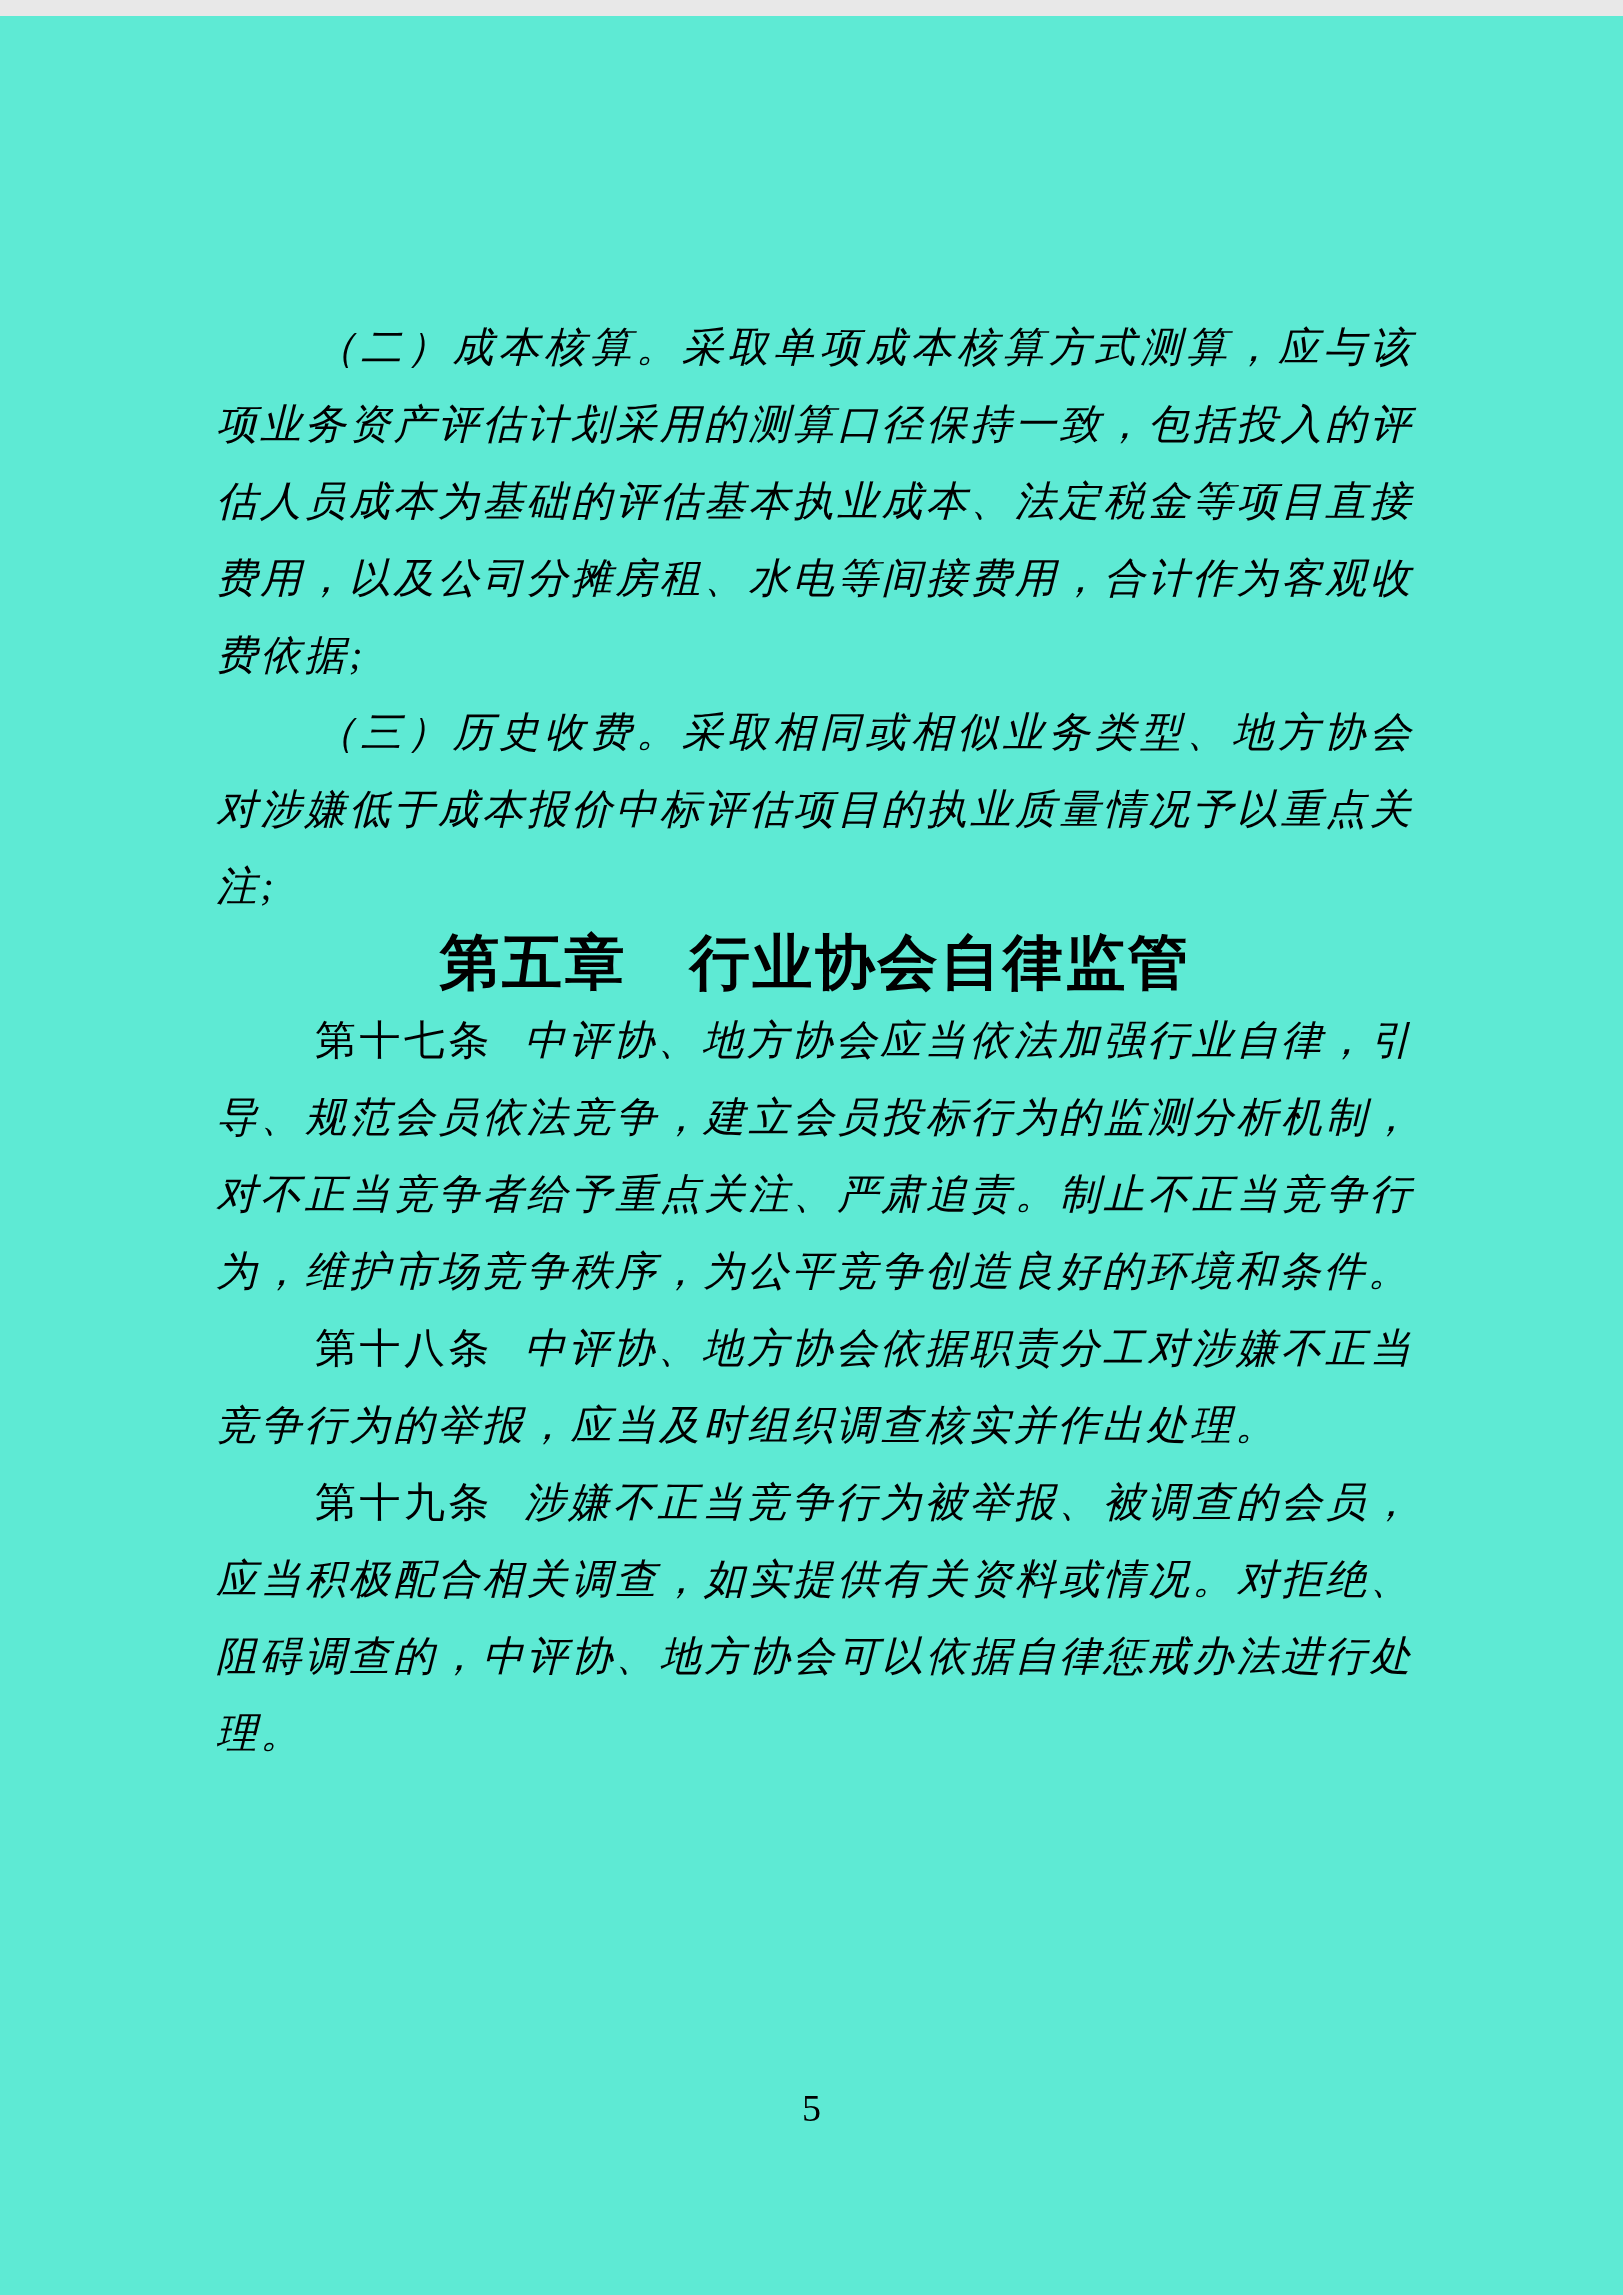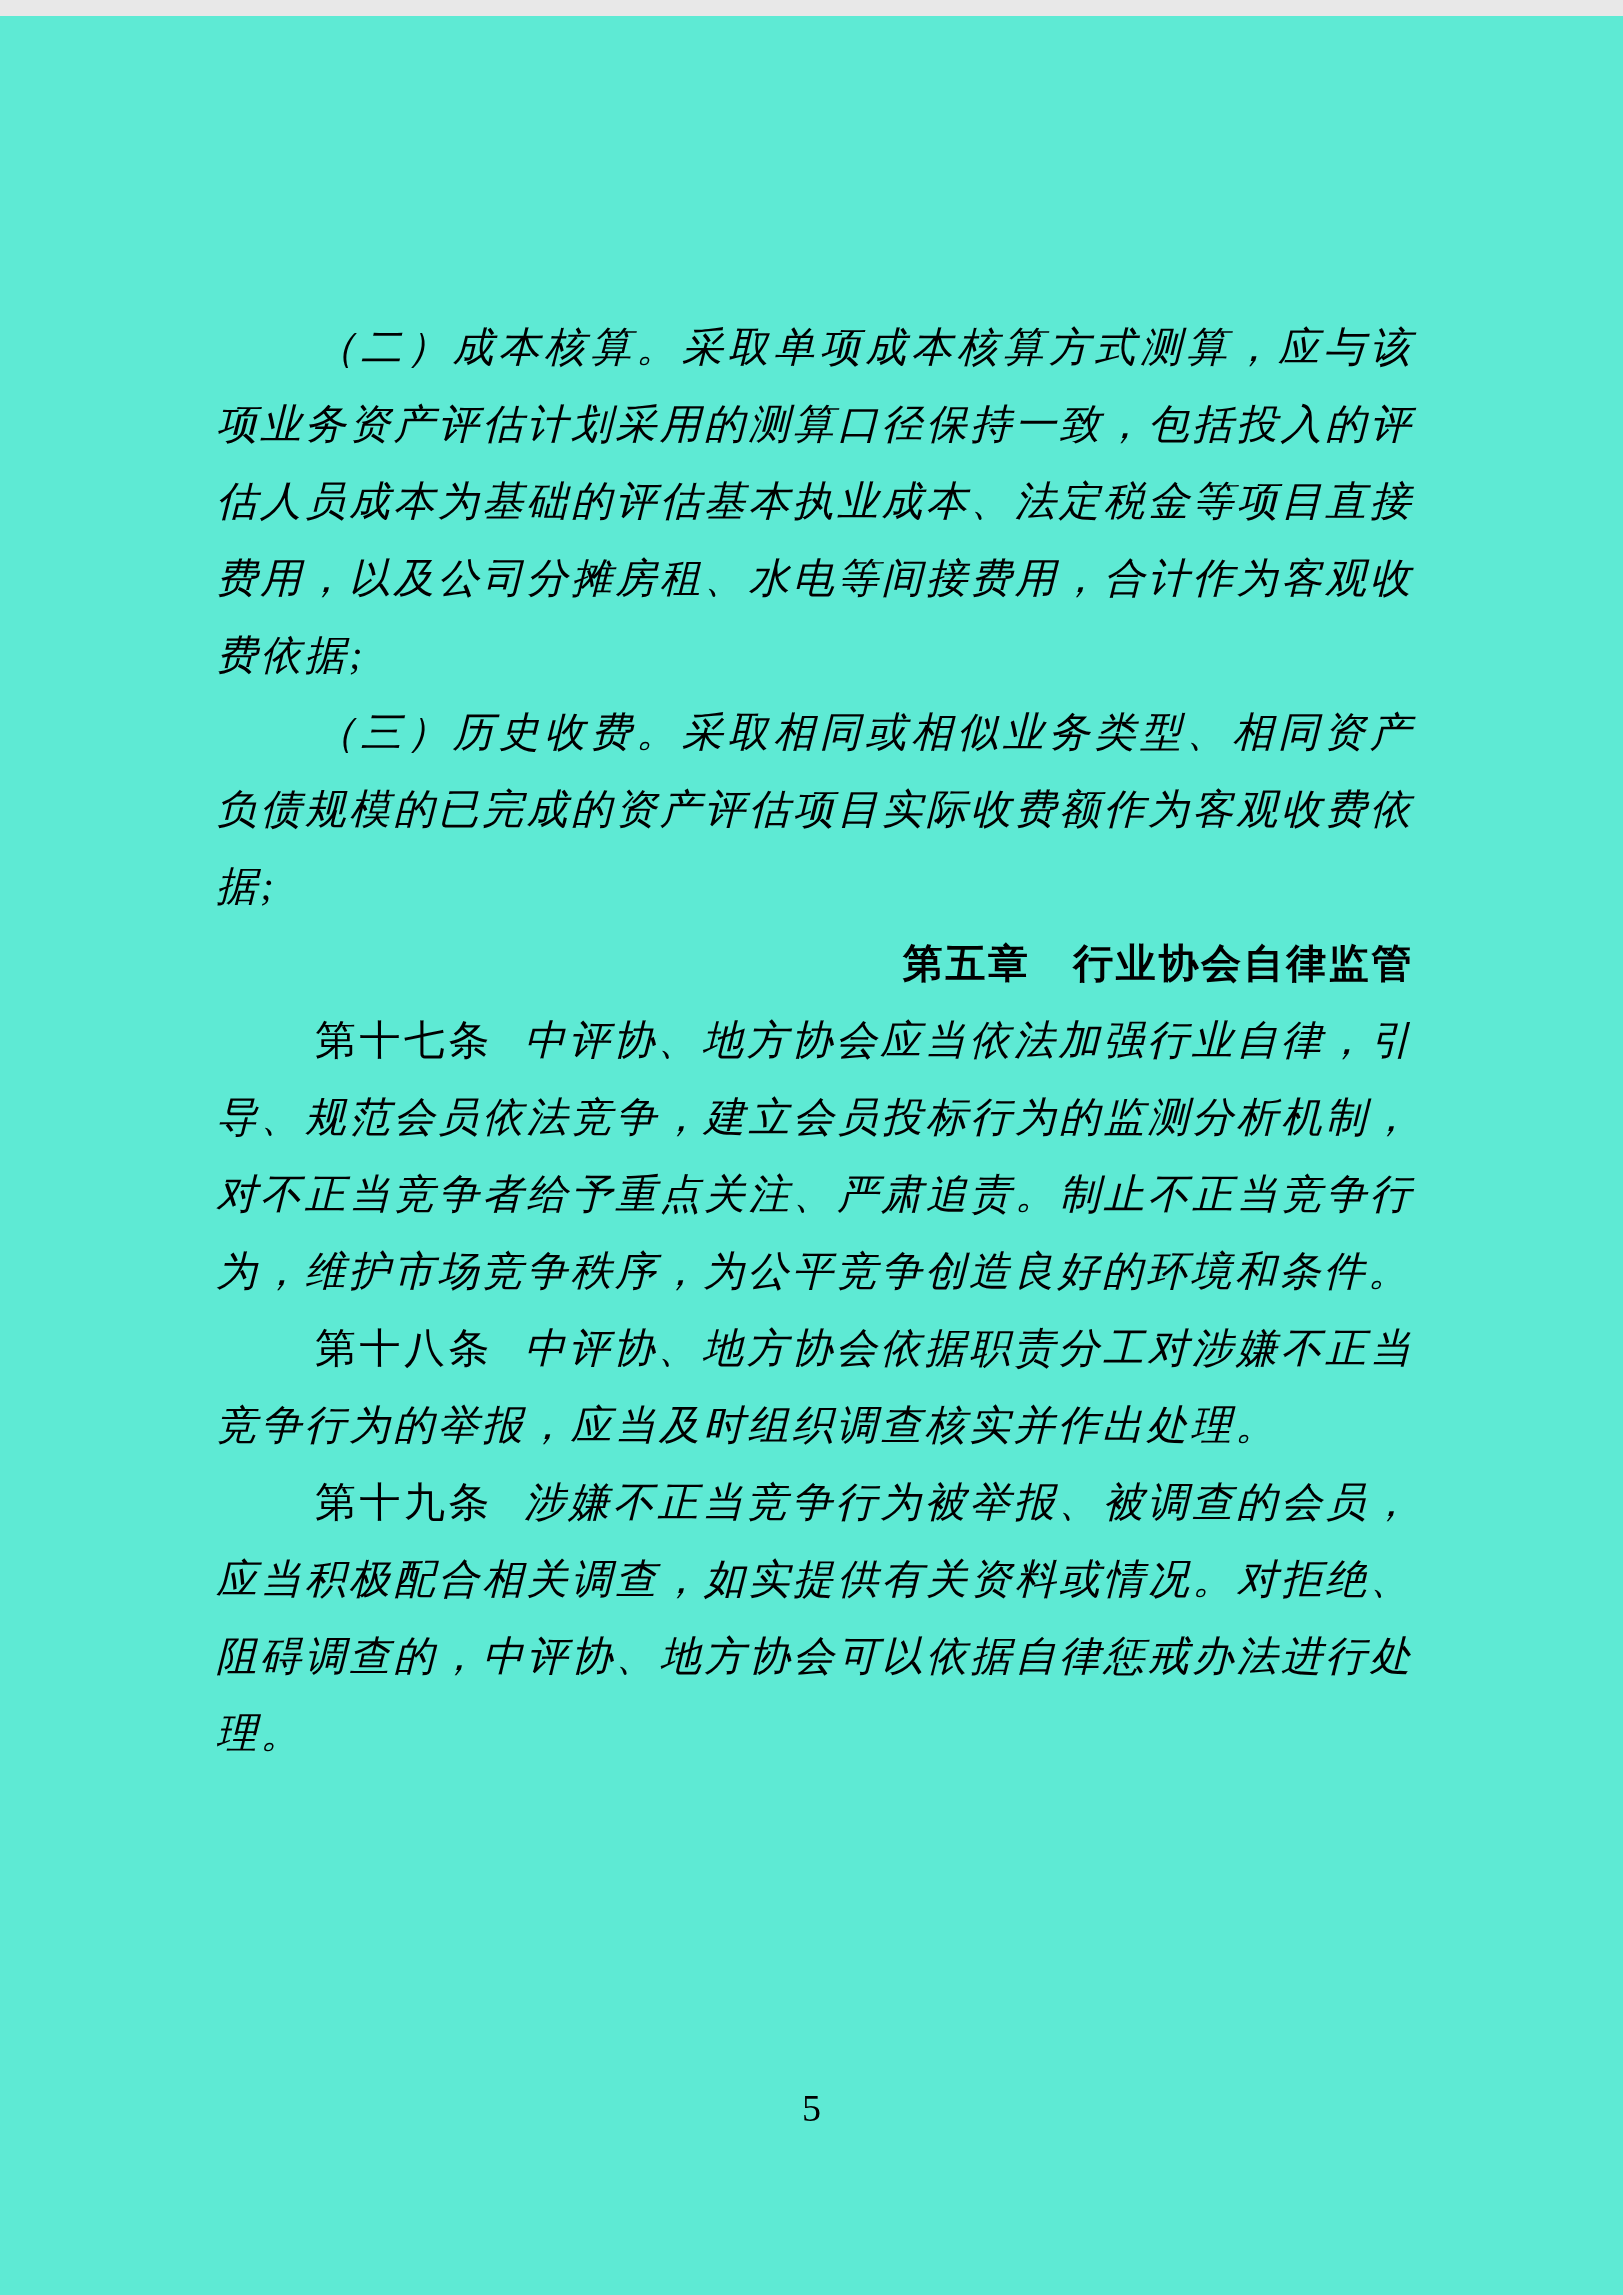--- a/index.html
+++ b/index.html
@@ -29,25 +29,25 @@
   }
   p.body-para {
     margin: 0;
     padding: 0;
     text-indent: 99px;
     font-style: italic;
   }
   h2.chapter-heading {
     margin: 0;
     padding: 0;
-    text-align: right;
+    text-align: center;
     text-indent: 0;
     font-style: normal;
     font-weight: bold;
-    font-size: 40px;
+    font-size: 60px;
     line-height: 77px;
     letter-spacing: 2.6px;
   }
   .art-num {
     font-style: normal;
     font-weight: normal;
     margin-right: 31px;
   }
   .page-footer {
     position: absolute;
@@ -62,21 +62,21 @@
 </style>
 </head>
 <body>
 
 <div class="page">
 
   <div class="content">
 
     <p class="body-para">（二）成本核算。采取单项成本核算方式测算，应与该项业务资产评估计划采用的测算口径保持一致，包括投入的评估人员成本为基础的评估基本执业成本、法定税金等项目直接费用，以及公司分摊房租、水电等间接费用，合计作为客观收费依据;</p>
 
-    <p class="body-para">（三）历史收费。采取相同或相似业务类型、相同资产负债规模的已完成的资产评估项目实际收费额作为客观收费依据;</p>
+    <p class="body-para">（三）历史收费。采取相同或相似业务类型、地方协会对涉嫌低于成本报价中标评估项目的执业质量情况予以重点关注;</p>
 
 
     <h2 class="chapter-heading">第五章　行业协会自律监管</h2>
 
     <p class="body-para"><span class="art-num">第十七条</span><span>中评协、地方协会应当依法加强行业自律，引导、规范会员依法竞争，建立会员投标行为的监测分析机制，对不正当竞争者给予重点关注、严肃追责。制止不正当竞争行为，维护市场竞争秩序，为公平竞争创造良好的环境和条件。</span></p>
 
     <p class="body-para"><span class="art-num">第十八条</span><span>中评协、地方协会依据职责分工对涉嫌不正当竞争行为的举报，应当及时组织调查核实并作出处理。</span></p>
 
     <p class="body-para"><span class="art-num">第十九条</span><span>涉嫌不正当竞争行为被举报、被调查的会员，应当积极配合相关调查，如实提供有关资料或情况。对拒绝、阻碍调查的，中评协、地方协会可以依据自律惩戒办法进行处理。</span></p>
 

